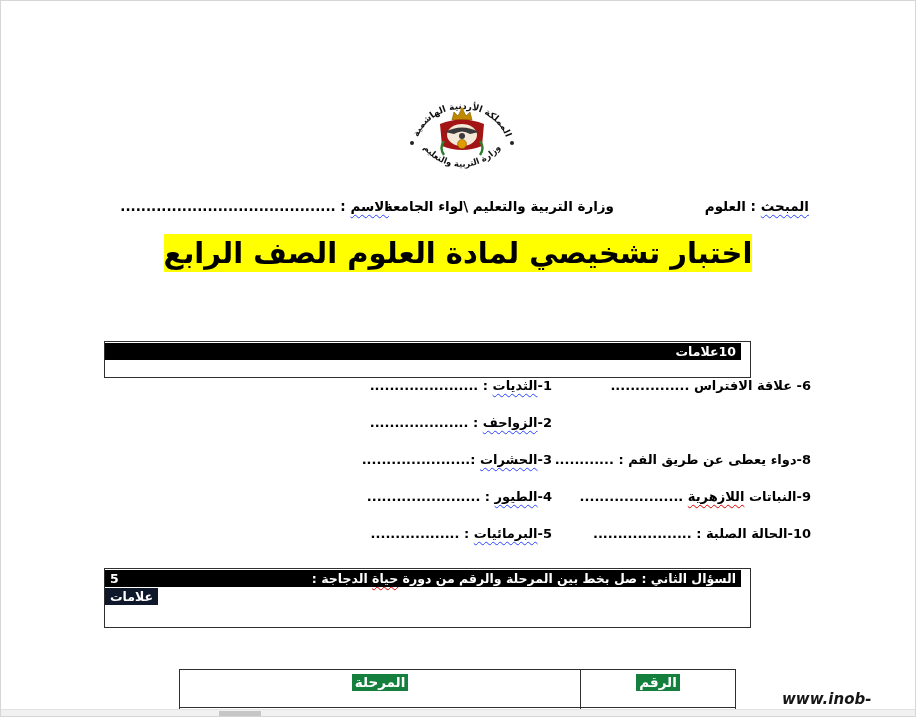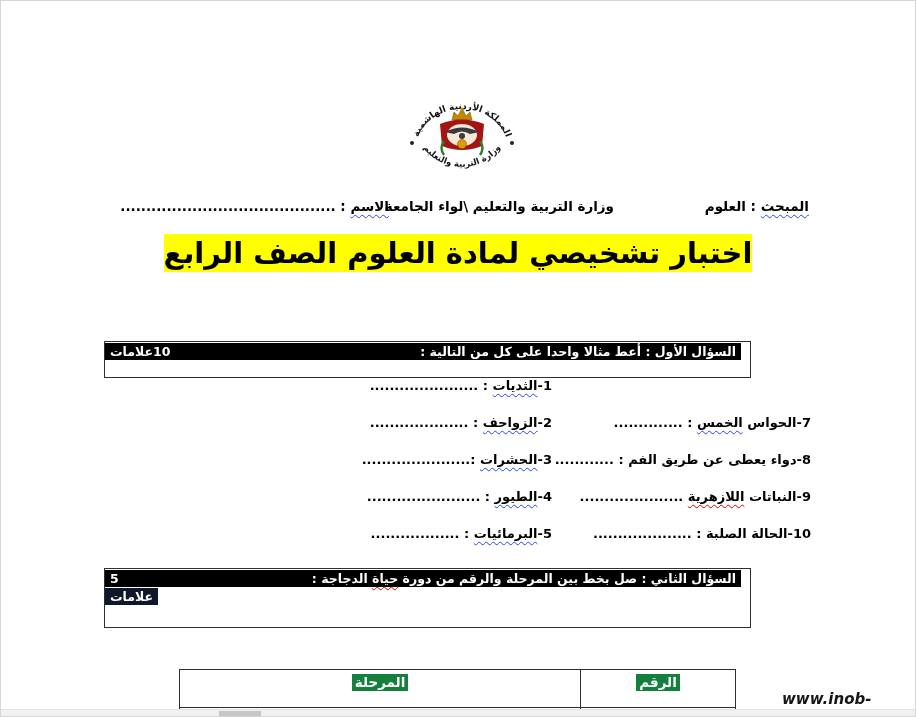--- a/index.html
+++ b/index.html
@@ -77,26 +77,25 @@
   <div class="abs hdr rtl" style="right:526px;">
     <span class="wb">الاسم</span><span> : ..........................................</span>
   </div>
 
   <div class="title-wrap">
     <span class="title-hl">اختبار تشخيصي لمادة العلوم الصف الرابع</span>
   </div>
 
   <div class="qbox" style="top:340px;height:37px;">
     <div class="qbar">
-      <span>السؤال الأول :  أعط مثالا واحدا على كل من التالية :</span>
       <span>10علامات</span>
     </div>
   </div>
 
-  <div class="item colA" style="top:414px;"><span>7-الحواس </span><span class="wb">الخمس</span><span> : ..............</span></div>
+  <div class="item colA" style="top:377px;"><span>6- علاقة الافتراس</span><span></span><span> ................</span></div>
   <div class="item colA" style="top:451px;"><span>8-دواء يعطى عن طريق الفم</span><span></span><span> : ............</span></div>
   <div class="item colA" style="top:488px;"><span>9-النباتات </span><span class="wr">اللازهرية</span><span> .....................</span></div>
   <div class="item colA" style="top:525px;"><span>10-الحالة الصلبة</span><span></span><span> : ....................</span></div>
 
   <div class="item colB" style="top:377px;"><span>1-</span><span class="wb">الثديات</span><span> : ......................</span></div>
   <div class="item colB" style="top:414px;"><span>2-</span><span class="wb">الزواحف</span><span> : ....................</span></div>
   <div class="item colB" style="top:451px;"><span>3-</span><span class="wb">الحشرات</span><span> :......................</span></div>
   <div class="item colB" style="top:488px;"><span>4-</span><span class="wb">الطيور</span><span> : .......................</span></div>
   <div class="item colB" style="top:525px;"><span>5-</span><span class="wb">البرمائيات</span><span> : ..................</span></div>
 

